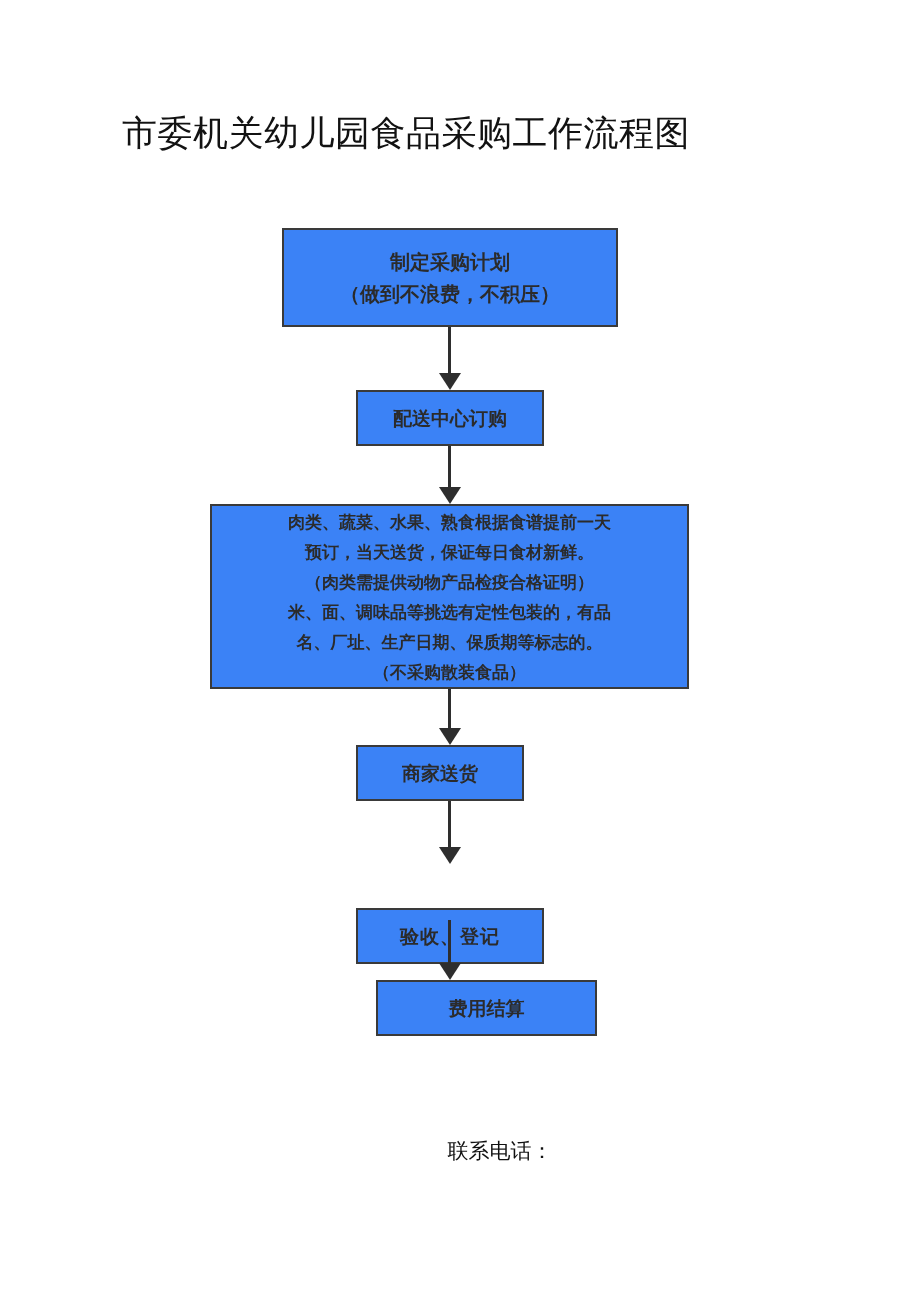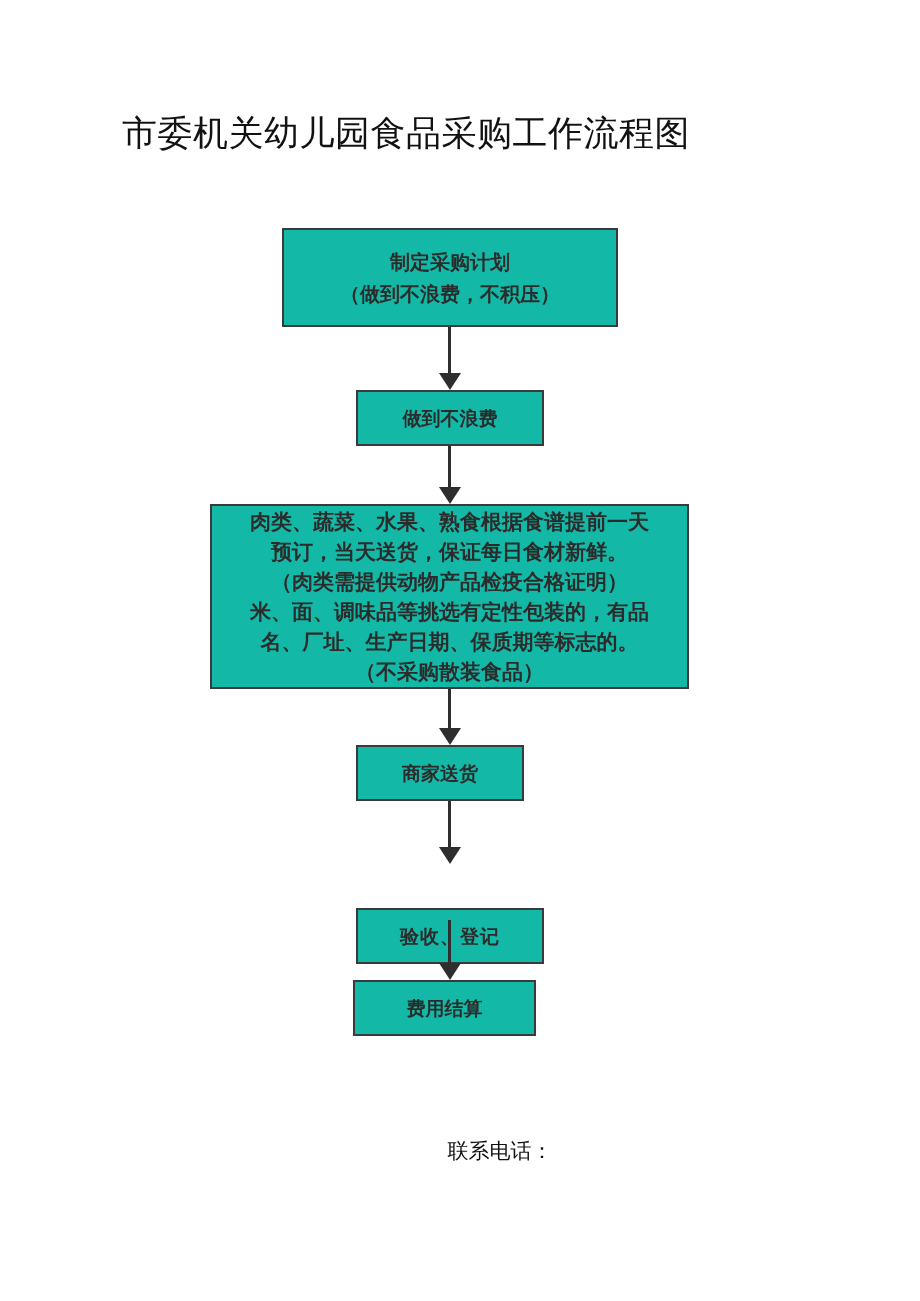--- a/index.html
+++ b/index.html
@@ -45,46 +45,46 @@
     left: 0;
     top: 0;
     width: 920px;
     height: 1301px;
   }
 
   .node {
     position: absolute;
     box-sizing: border-box;
     border: 2px solid #3a3a3a;
-    background: #14b8a6;
+    background: #3b82f6;
     display: flex;
     align-items: center;
     justify-content: center;
     text-align: center;
   }
 
   .node .node-text {
     display: block;
     width: 100%;
     font-weight: bold;
     color: #2b2b2b;
     -webkit-font-smoothing: none;
   }
 
   
   #node-1 { left: 282px; top: 228px;  width: 336px; height: 99px; }
   #node-2 { left: 356px; top: 390px;  width: 188px; height: 56px; }
   #node-3 { left: 210px; top: 504px;  width: 479px; height: 185px; }
   #node-4 { left: 356px; top: 745px;  width: 168px; height: 56px; }
   #node-5 { left: 356px; top: 908px;  width: 188px; height: 56px; }
-  #node-6 { left: 353px; top: 980px;  width: 183px; height: 56px; }
+  #node-6 { left: 376px; top: 980px;  width: 221px; height: 56px; }
 
   #node-1 .node-text { font-size: 20px; line-height: 32px; }
   #node-2 .node-text { font-size: 19px; line-height: 26px; }
-  #node-3 .node-text { font-size: 21px; line-height: 30px; }
+  #node-3 .node-text { font-size: 17px; line-height: 30px; }
   #node-4 .node-text { font-size: 19px; line-height: 26px; }
   #node-5 .node-text { font-size: 19px; line-height: 26px; letter-spacing: 1px; }
   #node-6 .node-text { font-size: 19px; line-height: 26px; }
 
   
   .connector {
     position: absolute;
     width: 22px;
   }
   .connector .shaft {
@@ -150,21 +150,21 @@
     <div class="node" id="node-1">
       <span class="node-text">制定采购计划<br>（做到不浪费，不积压）</span>
     </div>
 
     <div class="connector" id="conn-1">
       <div class="shaft"></div>
       <div class="head"></div>
     </div>
 
     <div class="node" id="node-2">
-      <span class="node-text">做到不浪费</span>
+      <span class="node-text">配送中心订购</span>
     </div>
 
     <div class="connector" id="conn-2">
       <div class="shaft"></div>
       <div class="head"></div>
     </div>
 
     <div class="node" id="node-3">
       <span class="node-text">肉类、蔬菜、水果、熟食根据食谱提前一天<br>预订，当天送货，保证每日食材新鲜。<br>（肉类需提供动物产品检疫合格证明）<br>米、面、调味品等挑选有定性包装的，有品<br>名、厂址、生产日期、保质期等标志的。<br>（不采购散装食品）</span>
     </div>

